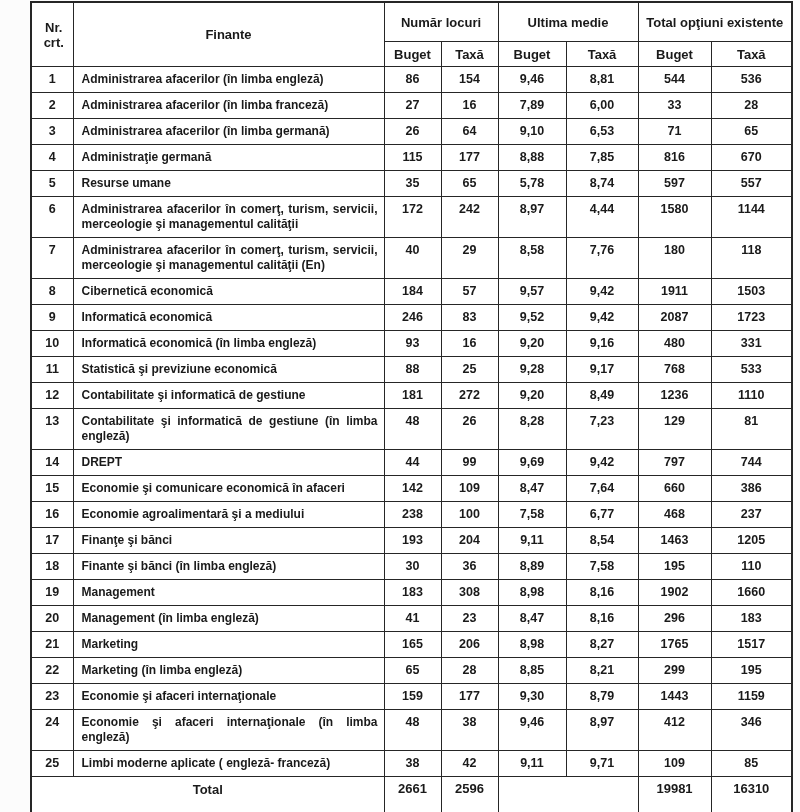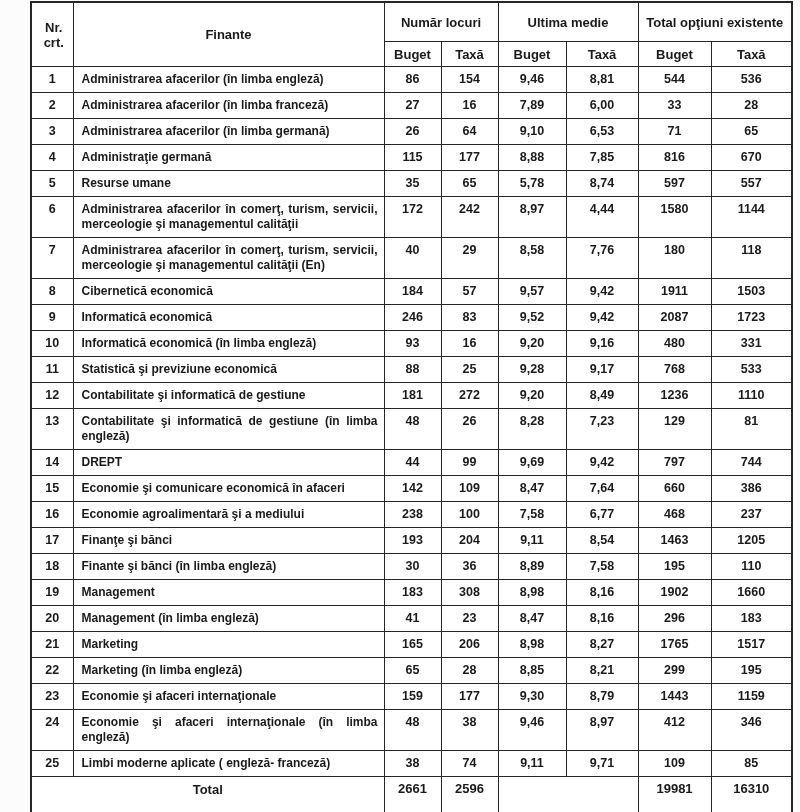--- a/index.html
+++ b/index.html
@@ -342,21 +342,21 @@
     <td class="c-num">38</td>
     <td class="c-num">9,46</td>
     <td class="c-num">8,97</td>
     <td class="c-num">412</td>
     <td class="c-num">346</td>
   </tr>
         <tr>
     <td class="c-nr">25</td>
     <td class="c-prog">Limbi moderne aplicate ( engleză- franceză)</td>
     <td class="c-num">38</td>
-    <td class="c-num">74</td>
+    <td class="c-num">42</td>
     <td class="c-num">9,11</td>
     <td class="c-num">9,71</td>
     <td class="c-num">109</td>
     <td class="c-num">85</td>
   </tr>
         <tr class="row-total">
         <td colspan="2" class="c-total-label">Total</td>
         <td class="c-num">2661</td>
         <td class="c-num">2596</td>
         <td colspan="2" class="c-num"></td>

